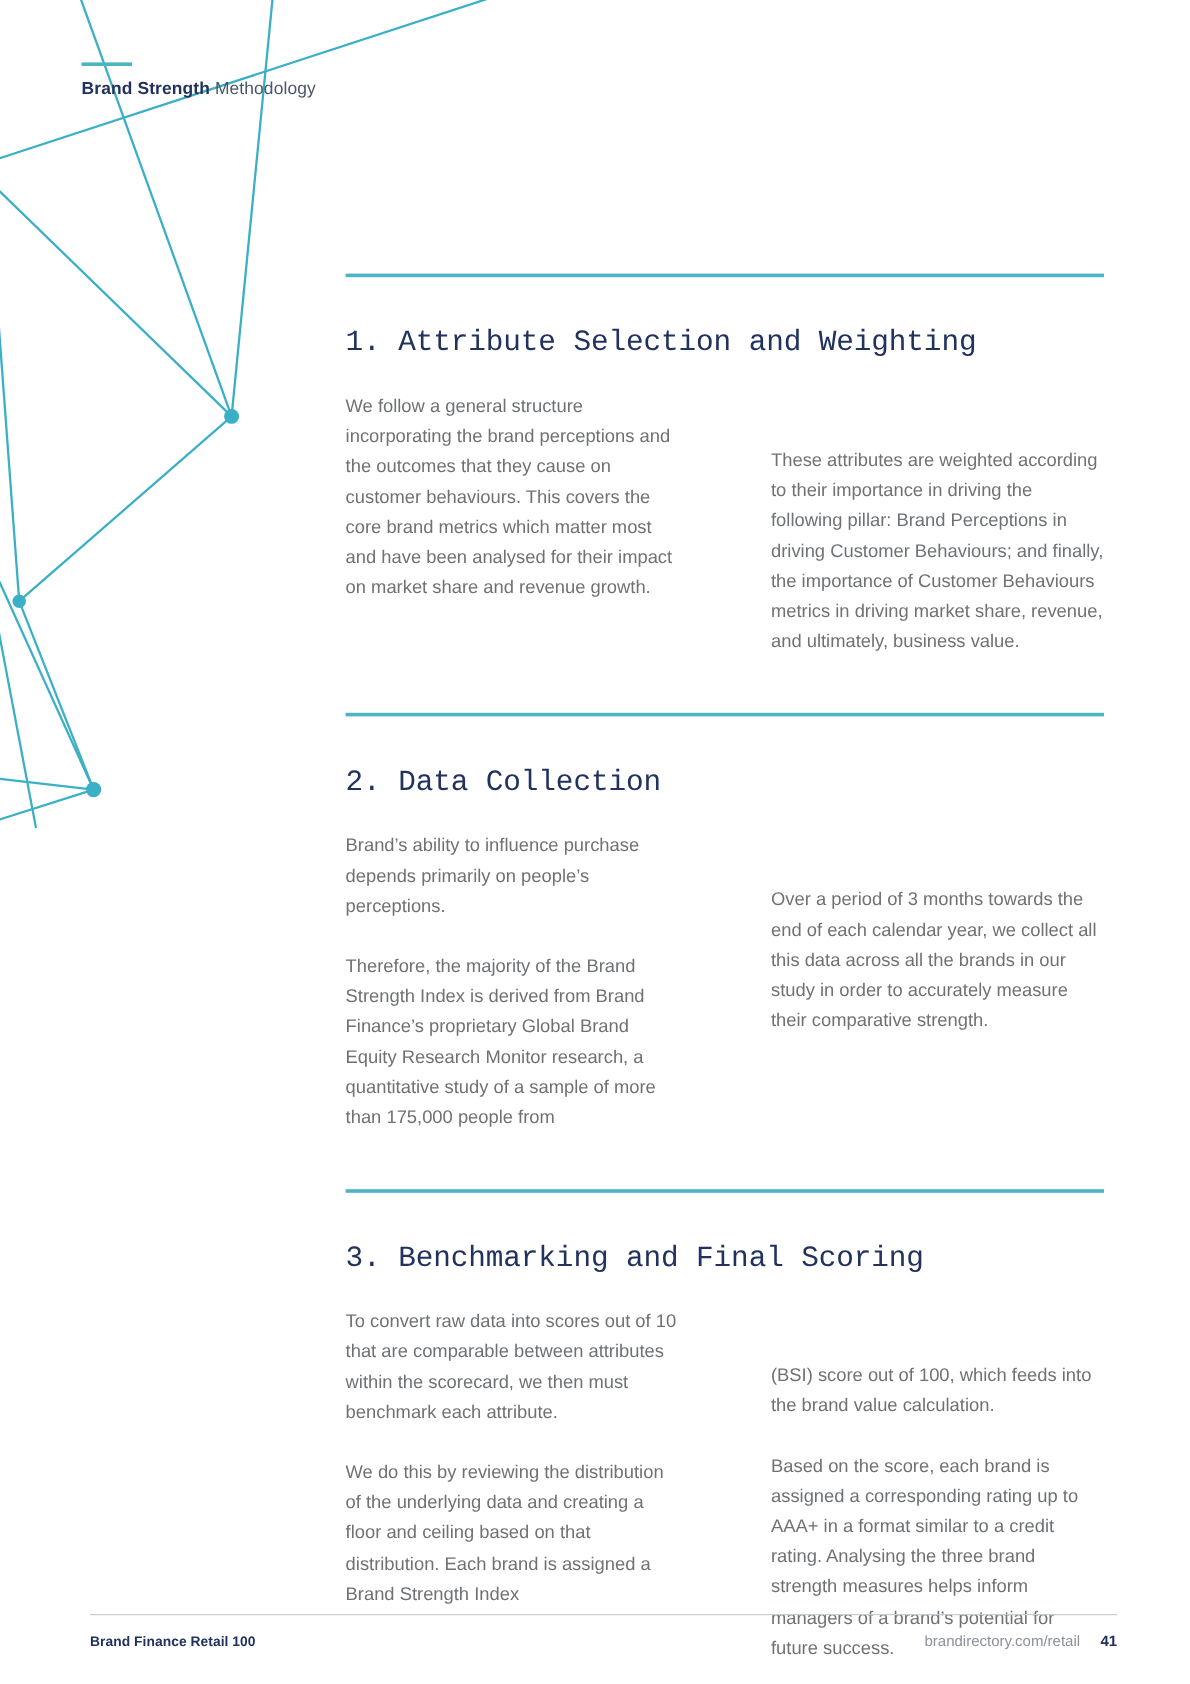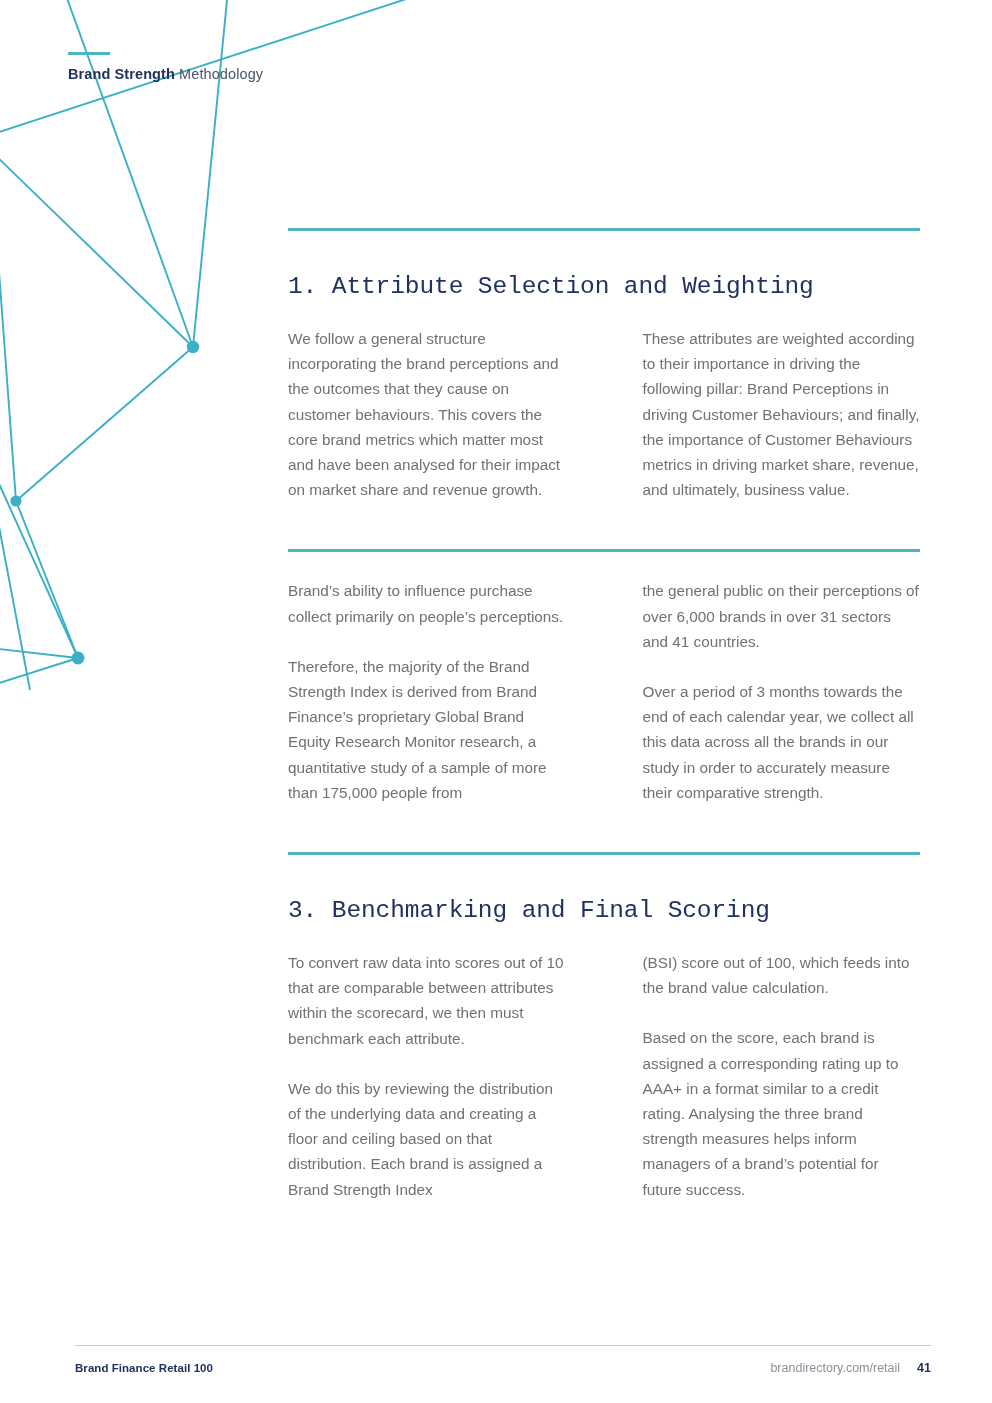--- a/index.html
+++ b/index.html
@@ -84,21 +84,21 @@
   .section-columns {
     display: flex;
     gap: 1px;
     padding-top: 26px;
   }
   .col {
     width: 50%;
     box-sizing: border-box;
   }
   .col-left { padding-left: 0px; padding-right: 40px; }
-  .col-right { padding-left: 38px; padding-right: 0px; }
+  .col-right { padding-left: 38px; padding-right: 0px; margin-top: 45px; }
 
   .body-para {
     font-size: 15.3px;
     line-height: 25.2px;
     color: #6e7275;
     margin: 0 0 25px 0;
     font-weight: 400;
   }
   .body-para:last-child { margin-bottom: 0; }
 
@@ -190,27 +190,27 @@
         <div class="col col-right">
           <p class="body-para">These attributes are weighted according to their importance in driving the following pillar: Brand Perceptions in driving Customer Behaviours; and finally, the importance of Customer Behaviours metrics in driving market share, revenue, and ultimately, business value.</p>
         </div>
       </div>
     </div>
 
     <div class="section-spacer-1"></div>
 
     <div class="section">
       <div class="section-rule"></div>
+      <h2 class="section-heading">2. Data Collection</h2>
       <div class="section-columns">
         <div class="col col-left">
-          <p class="body-para">Brand’s ability to influence purchase collect primarily on people’s perceptions.</p>
+          <p class="body-para">Brand’s ability to influence purchase depends primarily on people’s perceptions.</p>
           <p class="body-para">Therefore, the majority of the Brand Strength Index is derived from Brand Finance’s proprietary Global Brand Equity Research Monitor research, a quantitative study of a sample of more than 175,000 people from</p>
         </div>
         <div class="col col-right">
-          <p class="body-para">the general public on their perceptions of over 6,000 brands in over 31 sectors and 41 countries.</p>
           <p class="body-para">Over a period of 3 months towards the end of each calendar year, we collect all this data across all the brands in our study in order to accurately measure their comparative strength.</p>
         </div>
       </div>
     </div>
 
     <div class="section-spacer-2"></div>
 
     <div class="section">
       <div class="section-rule"></div>
       <h2 class="section-heading">3. Benchmarking and Final Scoring</h2>

